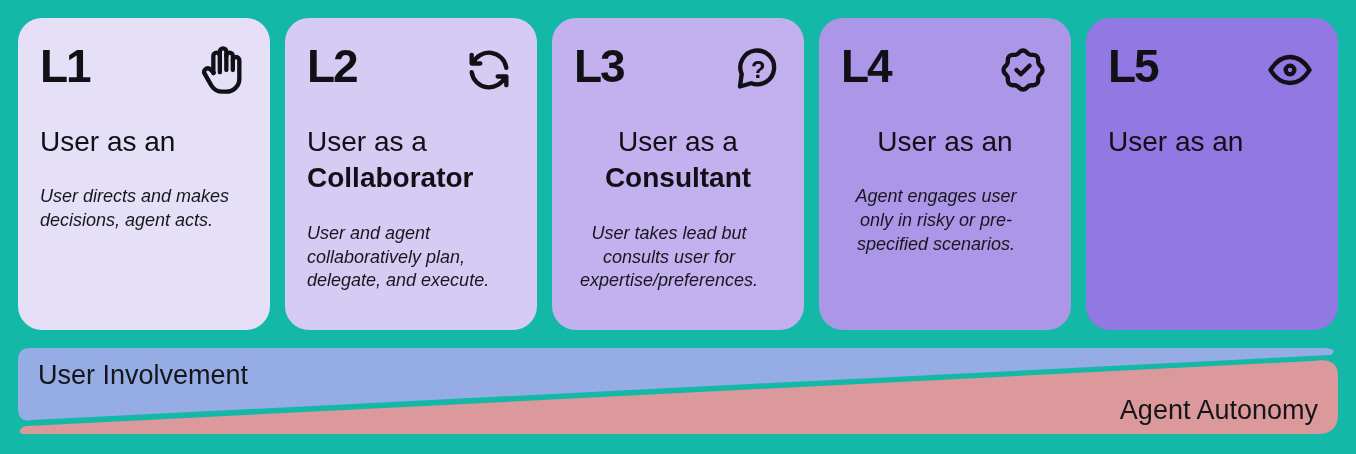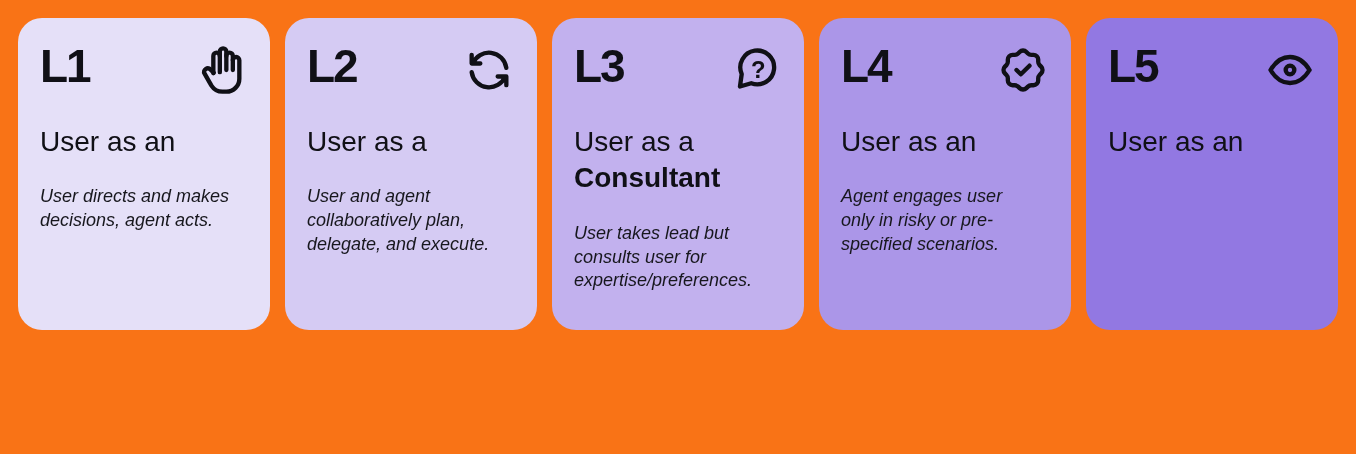--- a/index.html
+++ b/index.html
@@ -9,21 +9,21 @@
     width: 1356px;
     height: 454px;
     overflow: hidden;
     font-family: "Liberation Sans", sans-serif;
     color: #131318;
   }
   .figure {
     position: relative;
     width: 1356px;
     height: 454px;
-    background: #f97316;
+    background: #14b8a6;
   }
   .cards-row {
     display: flex;
     gap: 15px;
     padding: 18px 18px 0 18px;
     box-sizing: border-box;
   }
   .card {
     flex: 1 1 0;
     height: 312px;
@@ -132,42 +132,43 @@
         <div class="level">L2</div>
         <div class="icon">
           <svg viewBox="0 0 24 24">
             <path d="M20 11a8.1 8.1 0 0 0-15.5-2m-.5-4v4h4"></path>
             <path d="M4 13a8.1 8.1 0 0 0 15.5 2m.5 4v-4h-4"></path>
           </svg>
         </div>
       </div>
       <h2 class="title">
         <span class="title-prefix">User as a</span>
+        <span class="role">Collaborator</span>
       </h2>
       <p class="desc">User and agent collaboratively plan, delegate, and execute.</p>
     </section>
 
-    <section class="card" style="background: rgb(194, 177, 238);">
+    <section class="card" style="background: rgb(194, 177, 238); text-align: center;">
       <div class="card-head">
         <div class="level">L3</div>
         <div class="icon">
           <svg viewBox="0 0 24 24">
             <path d="M5.4 13.9A7.8 7.8 0 1 1 9.8 18.1L4.6 19.6Z"></path>
             <text x="13" y="11.6" text-anchor="middle" dominant-baseline="central" font-size="11" font-weight="bold" fill="currentColor" stroke="none" font-family="Liberation Sans, sans-serif">?</text>
           </svg>
         </div>
       </div>
       <h2 class="title">
         <span class="title-prefix">User as a</span>
         <span class="role">Consultant</span>
       </h2>
       <p class="desc">User takes lead but consults user for expertise/preferences.</p>
     </section>
 
-    <section class="card" style="background: rgb(171, 150, 232);">
+    <section class="card" style="background: rgb(171, 150, 232); text-align: center;">
       <div class="card-head">
         <div class="level">L4</div>
         <div class="icon">
           <svg viewBox="0 0 24 24">
             <path d="M5 7.2a2.2 2.2 0 0 1 2.2-2.2h1a2.2 2.2 0 0 0 1.55-.64l.7-.7a2.2 2.2 0 0 1 3.12 0l.7.7c.412.41.97.64 1.55.64h1a2.2 2.2 0 0 1 2.2 2.2v1c0 .58.23 1.138.64 1.55l.7.7a2.2 2.2 0 0 1 0 3.12l-.7.7a2.2 2.2 0 0 0-.64 1.55v1a2.2 2.2 0 0 1-2.2 2.2h-1a2.2 2.2 0 0 0-1.55.64l-.7.7a2.2 2.2 0 0 1-3.12 0l-.7-.7a2.2 2.2 0 0 0-1.55-.64h-1a2.2 2.2 0 0 1-2.2-2.2v-1a2.2 2.2 0 0 0-.64-1.55l-.7-.7a2.2 2.2 0 0 1 0-3.12l.7-.7a2.2 2.2 0 0 0 .64-1.55v-1"></path>
             <path d="M9 12l2 2 4-4"></path>
           </svg>
         </div>
       </div>
       <h2 class="title">
@@ -186,14 +187,22 @@
           </svg>
         </div>
       </div>
       <h2 class="title">
         <span class="title-prefix">User as an</span>
       </h2>
     </section>
 
   </div>
 
+  <div class="spectrum">
+    <svg viewBox="0 0 1320 92" preserveAspectRatio="none">
+      <path d="M12 0 L1308 0 Q1320 1 1313 7 L14 72 Q0 75 0 60 L0 12 Q0 0 12 0 Z" style="fill: rgb(149, 172, 229);"></path>
+      <path d="M10 78 L1296 13 Q1320 9 1320 28 L1320 66 Q1320 86 1300 86 L8 86 Q0 86 2 82 Q 4 78 10 78 Z" style="fill: rgb(220, 153, 156);"></path>
+    </svg>
+    <div class="spectrum-label-left">User Involvement</div>
+    <div class="spectrum-label-right">Agent Autonomy</div>
+  </div>
 
 </div>
 
 </body></html>

